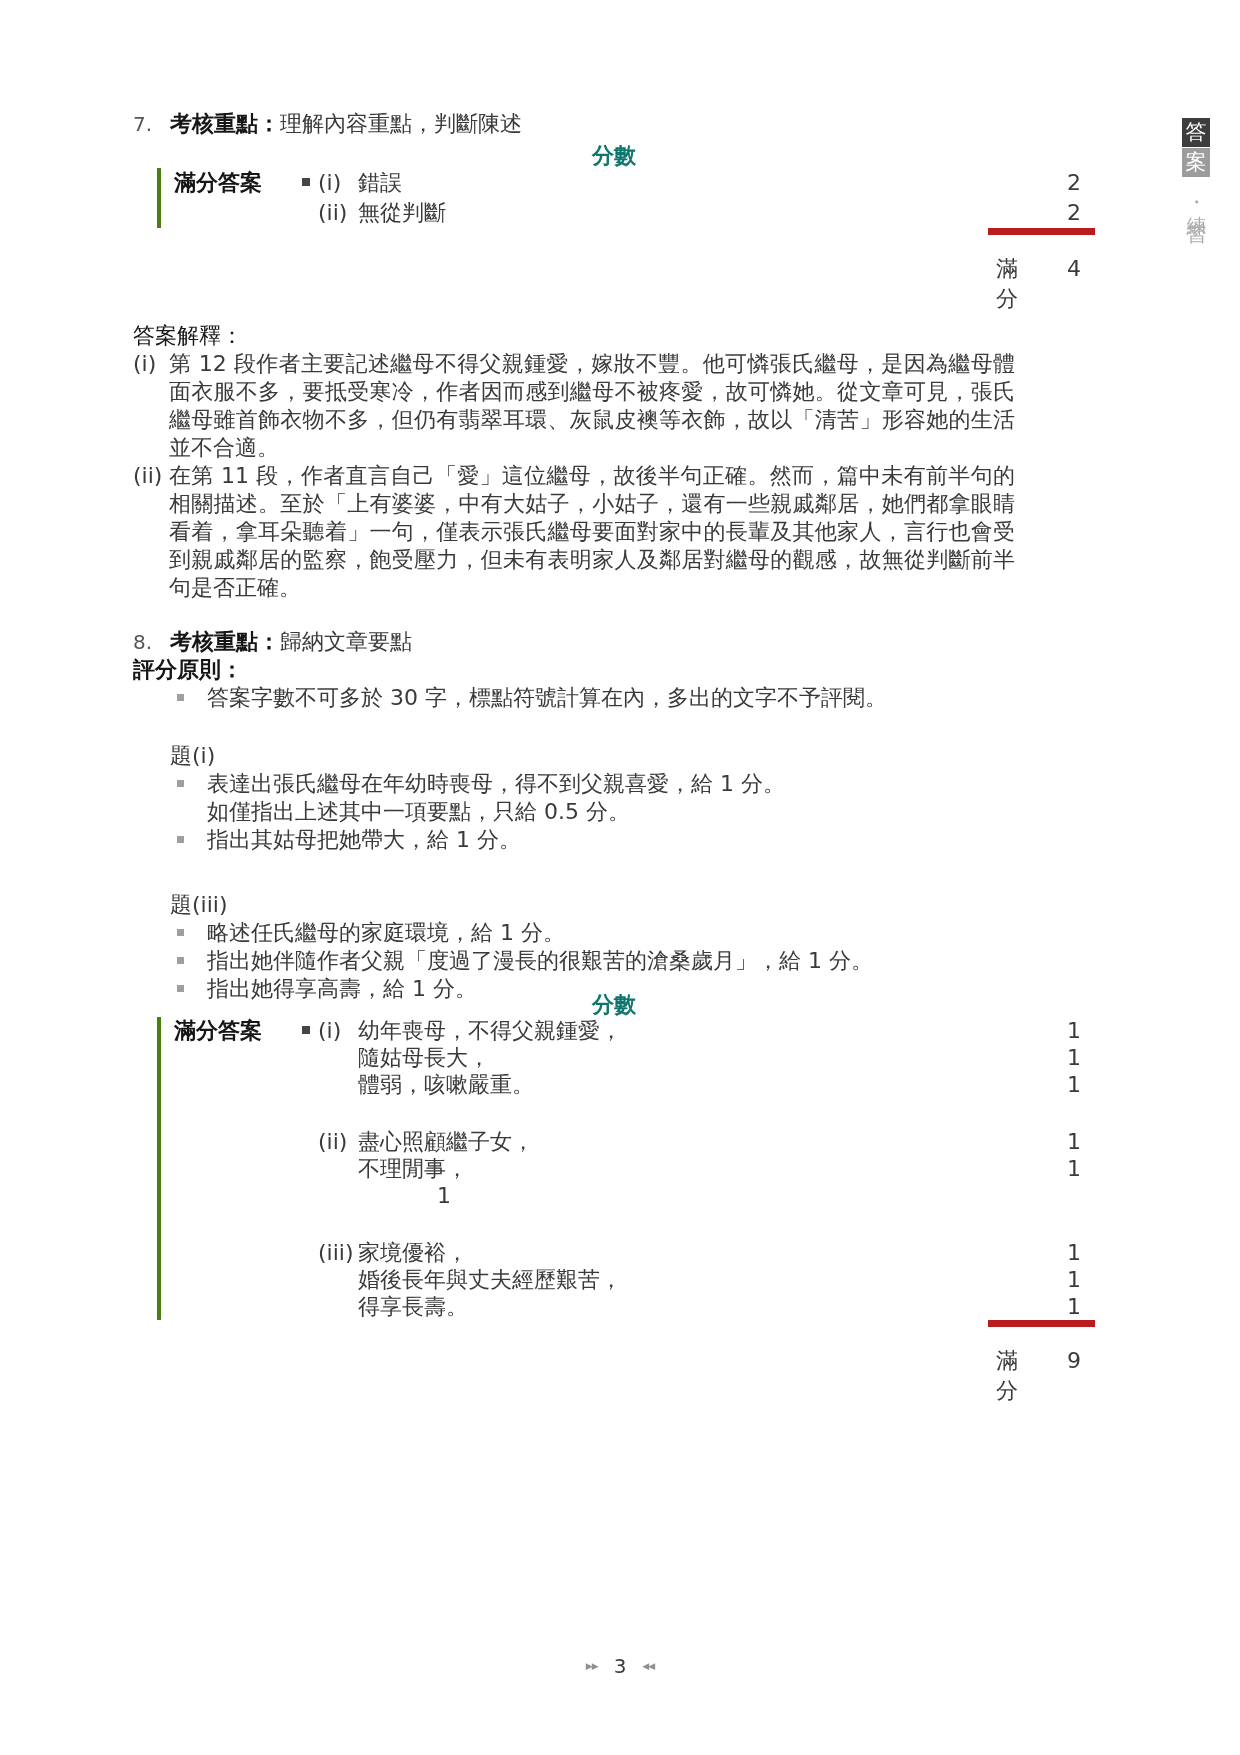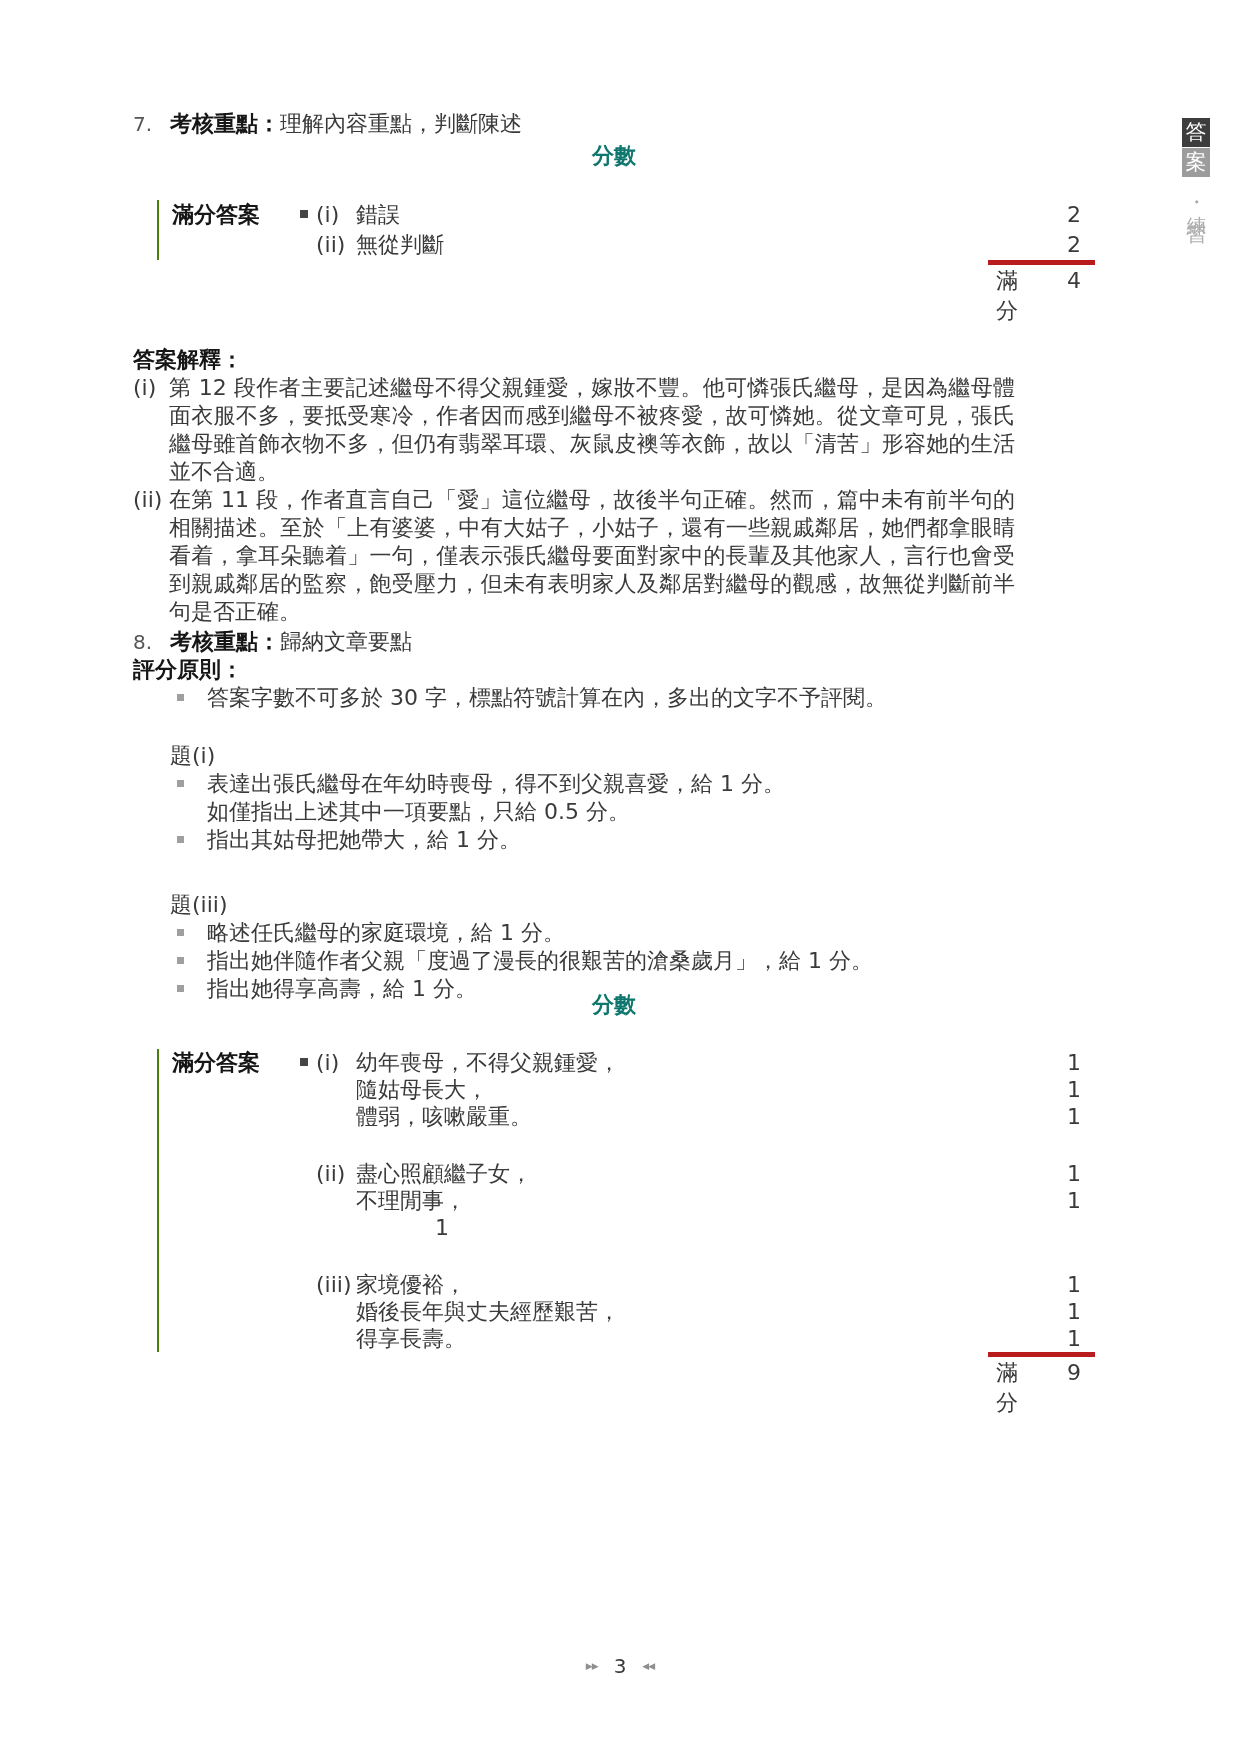--- a/index.html
+++ b/index.html
@@ -13,39 +13,39 @@
   #sec8 { top:628px; }
 
   .heading { display:flex; line-height:28px; }
   .num { width:37px; color:#555; font-size:20px; }
   .hlabel { font-weight:bold; color:#161616; }
   .htext { color:#3a3a3a; }
 
   .score-header { text-align:center; font-weight:bold; color:#0f766e; line-height:24px; margin-top:6px; }
   .score-header.pull-up { margin-top:-10px; }
 
-  .answers { margin-left:24px; border-left:2px solid #4d7c0f; padding-left:13px;margin-top:32px; }
+  .answers { margin-left:24px; border-left:4px solid #4d7c0f; padding-left:13px; }
   .arow { display:flex; }
   .arow.lh30 { line-height:30px; }
   .arow.lh27 { line-height:27px; }
   .alabel { width:128px; font-weight:bold; color:#161616; }
   .abullet { width:16px; }
   .amarker { width:40px; color:#3a3a3a; }
   .atext { flex:1; }
   .ascore { width:107px; text-align:right; box-sizing:border-box; padding-right:14px; }
   .agap30 { height:30px; }
 
   .sq { display:inline-block; width:8px; height:8px; background:#454545; vertical-align:middle; margin-top:-4px; }
   .sq.lt { width:7px; height:7px; background:#9f9f9f; }
 
   .total-line { display:flex; justify-content:flex-end; }
-  .total-box { width:107px; border-top:5px solid #b91c1c; display:flex; justify-content:space-between; line-height:30px; padding-top:1px; box-sizing:border-box; padding-left:8px;gap:48px; }
+  .total-box { width:107px; border-top:7px solid #b91c1c; display:flex; justify-content:space-between; line-height:30px; padding-top:19px; box-sizing:border-box; padding-left:8px;gap:48px; }
   .total-box .tnum { padding-right:14px; }
 
-  .expl-label { margin-top:20px; line-height:28px; font-weight:bold; color:#161616; }
+  .expl-label { margin-top:8px; line-height:28px; font-weight:normal; color:#161616; }
   .expl { display:flex; line-height:28px; }
   .emarker { width:36px; }
   .etext { flex:1; text-align:justify; padding-right:80px; }
 
   .plabel { line-height:28px; font-weight:bold; color:#161616; }
   .bullet-row { display:flex; line-height:28px; margin-left:37px; }
   .sqcell { width:37px; box-sizing:border-box; padding-left:7px; }
   .btext { flex:1; }
   .bullet-sub { margin-left:74px; line-height:28px; }
   .qgroup .qtitle { margin-left:37px; line-height:28px; }

